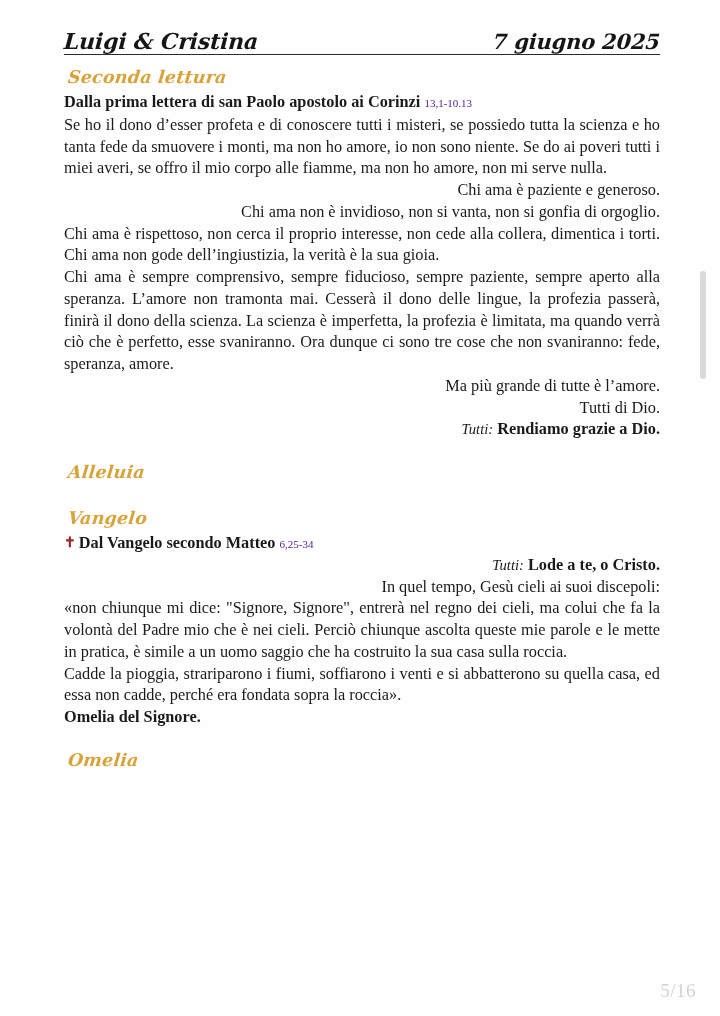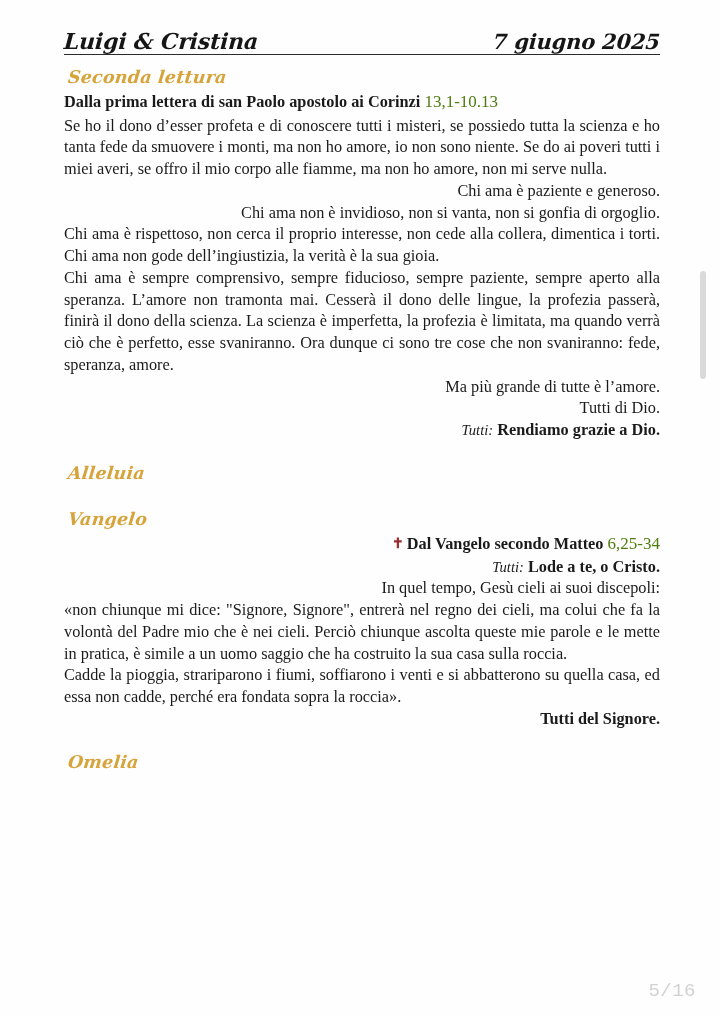--- a/index.html
+++ b/index.html
@@ -72,23 +72,23 @@
   .section-title.gap-above { margin-top: 22px; }
 
   
   .reading-head {
     font-weight: 700;
     font-size: 16.3px;
     line-height: 1.33;
     margin: 0 0 1px 0;
   }
   .ref {
-    color: #4d7c0f;
+    color: #4c1d95;
     font-weight: 400;
-    font-size: 17px;
+    font-size: 11px;
   }
   p.body {
     margin: 0;
     font-size: 16.3px;
     line-height: 1.335;
     text-align: justify;
     text-justify: inter-word;
     hyphens: none;
   }
   p.body.last-ragged { text-align: right; }
@@ -99,21 +99,20 @@
   }
   .resp {
     font-weight: 700;
     font-size: 16.3px;
   }
   .bold-line {
     font-weight: 700;
     font-size: 16.3px;
     line-height: 1.335;
     margin: 0;
-    text-align: right;
   }
   .cross {
     color: #9c2a2a;
     font-size: 14px;
     font-weight: 700;
     line-height: 1;
     position: relative;
     top: -1px;
     margin-right: 3px;
   }
@@ -135,21 +134,21 @@
     height: 108px;
     border-radius: 3px;
     background: #dadada;
   }
 
   
   .page-indicator {
     position: absolute;
     right: 24px;
     bottom: 14px;
-    font-family: Liberation Mono, monospace;
+    font-family: Liberation Serif, serif;
     font-size: 19px;
     color: #d2d2d2;
     letter-spacing: 0.5px;
   }
 </style>
 </head>
 <body>
 
 <div class="page">
 
@@ -184,21 +183,21 @@
       <div class="section-title gap-above">Vangelo</div>
 
       <p class="bold-line"><span class="cross">✝</span><span>Dal Vangelo secondo Matteo</span> <span class="ref">6,25-34</span></p>
 
       <p class="body last-ragged"><span class="tutti">Tutti:</span> <span class="resp">Lode a te, o Cristo.</span></p>
 
       <p class="body last-ragged">In quel tempo, Gesù cieli ai suoi discepoli:</p>
       <p class="body">«non chiunque mi dice: "Signore, Signore", entrerà nel regno dei cieli, ma colui che fa la volontà del Padre mio che è nei cieli. Perciò chiunque ascolta queste mie parole e le mette in pratica, è simile a un uomo saggio che ha costruito la sua casa sulla roccia.</p>
       <p class="body">Cadde la pioggia, strariparono i fiumi, soffiarono i venti e si abbatterono su quella casa, ed essa non cadde, perché era fondata sopra la roccia».</p>
 
-      <p class="bold-line">Tutti del Signore.</p>
+      <p class="bold-line">Omelia del Signore.</p>
     </div>
 
     <div>
       <div class="section-title gap-above">Omelia</div>
     </div>
 
   </div>
 
   <div class="scrollbar-track"></div>
   <div class="scrollbar-thumb"></div>

